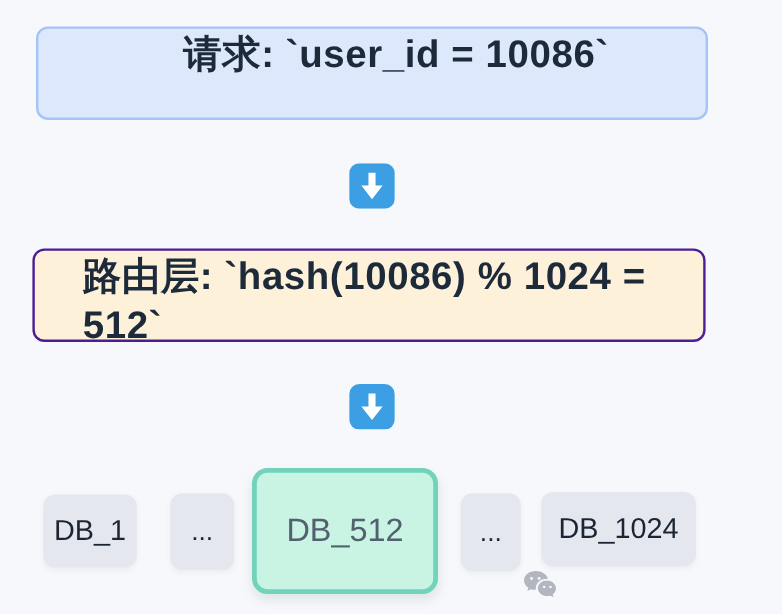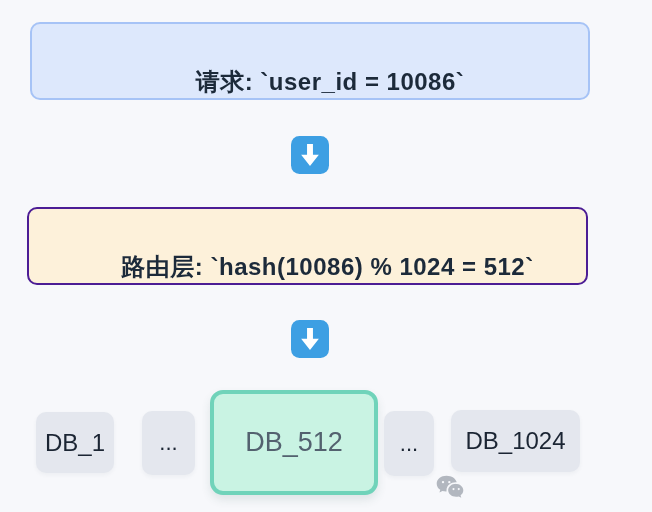--- a/index.html
+++ b/index.html
@@ -13,26 +13,26 @@
     width: 652px;
     height: 512px;
     background: #f7f8fb;
     overflow: hidden;
   }
 
   
   .flow-box {
     position: absolute;
     display: flex;
-    align-items: flex-end;
+    align-items: flex-start;
     justify-content: center;
     border-radius: 10px;
     box-sizing: border-box;
     font-weight: 700;
-    font-size: 24px;
+    font-size: 32px;
     color: #1c2a3a;
     letter-spacing: 0.5px;
     padding-left: 40px;
   }
   .request-box {
     left: 30px; top: 22px;
     width: 560px; height: 78px;
     background: #dde8fc;
     border: 2px solid #a6c3f6;
   }
@@ -63,21 +63,21 @@
     box-sizing: border-box;
     background: #e4e7ee;
     font-weight: 400;
     font-size: 24px;
     color: #1b2533;
     box-shadow: 0 2px 4px rgba(40,50,70,0.05);
   }
   .db-1    { left: 36px;  top: 412px; width: 78px;  height: 61px; }
   .dots-1  { left: 142px; top: 411px; width: 53px;  height: 64px; font-size: 22px; }
   .db-512  {
-    left: 210px; top: 390px; width: 168px; height: 105px;
+    left: 210px; top: 390px; width: 155px; height: 105px;
     background: #c9f3e3;
     border: 4px solid #70d3ba;
     border-radius: 13px;
     color: #53616f;
     font-size: 27px;
     box-shadow: 0 5px 10px rgba(50,90,80,0.12);
   }
   .dots-2  { left: 384px; top: 411px; width: 50px;  height: 65px; font-size: 22px; }
   .db-1024 { left: 451px; top: 410px; width: 129px; height: 62px; }
 

